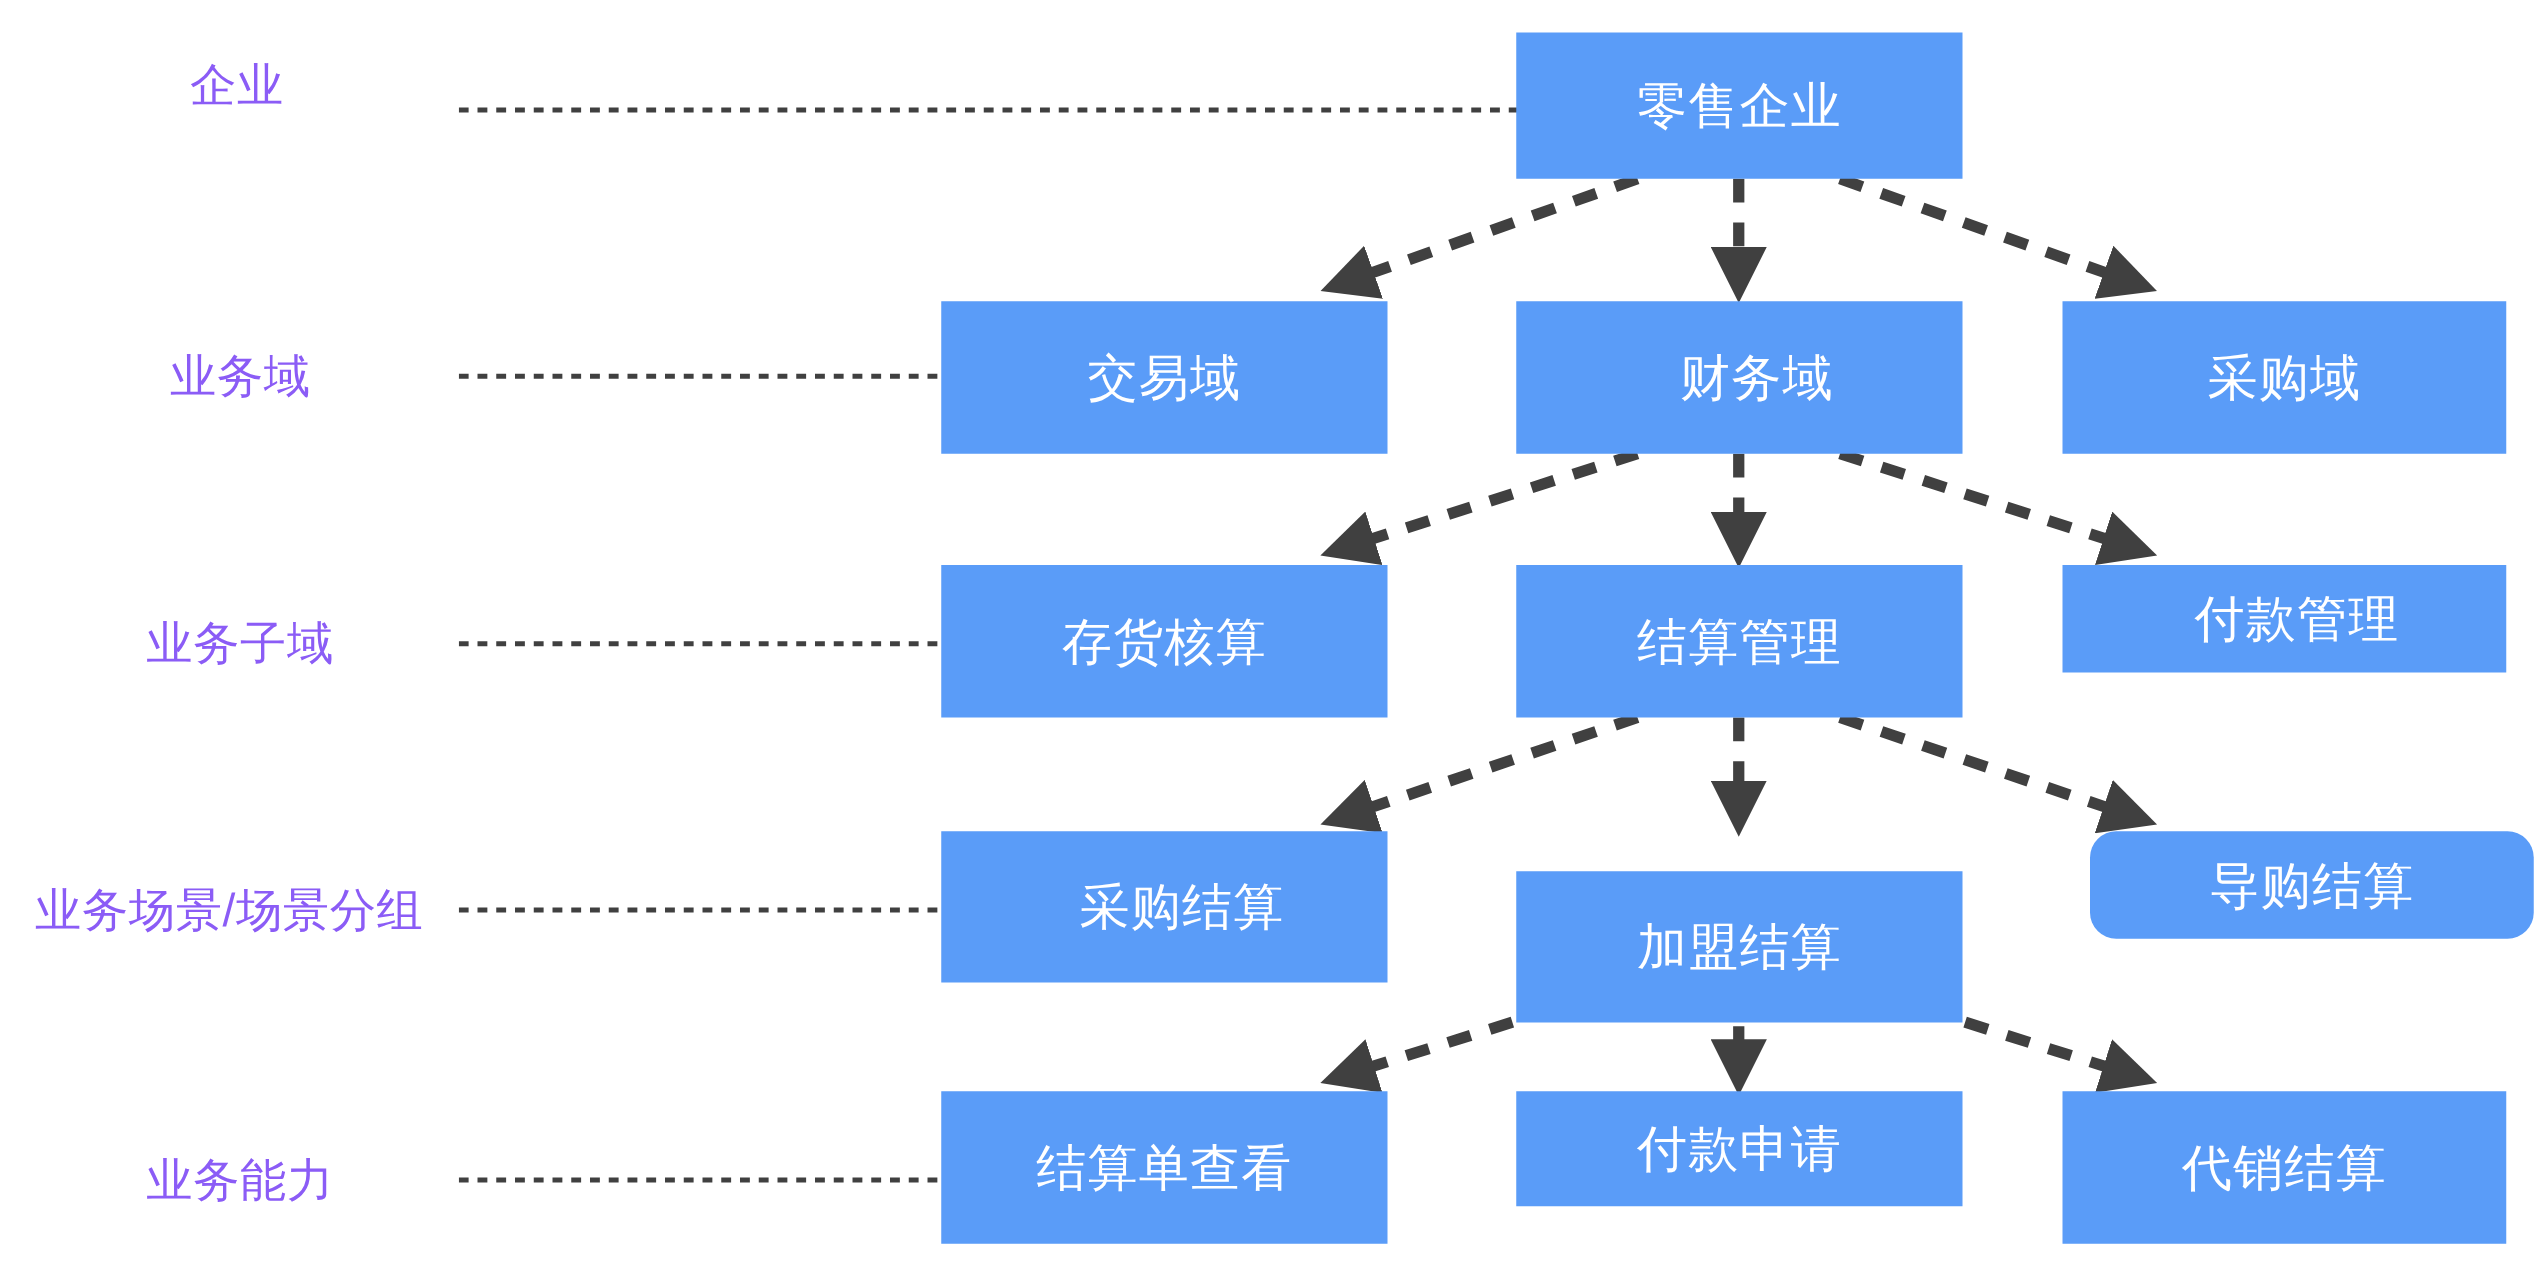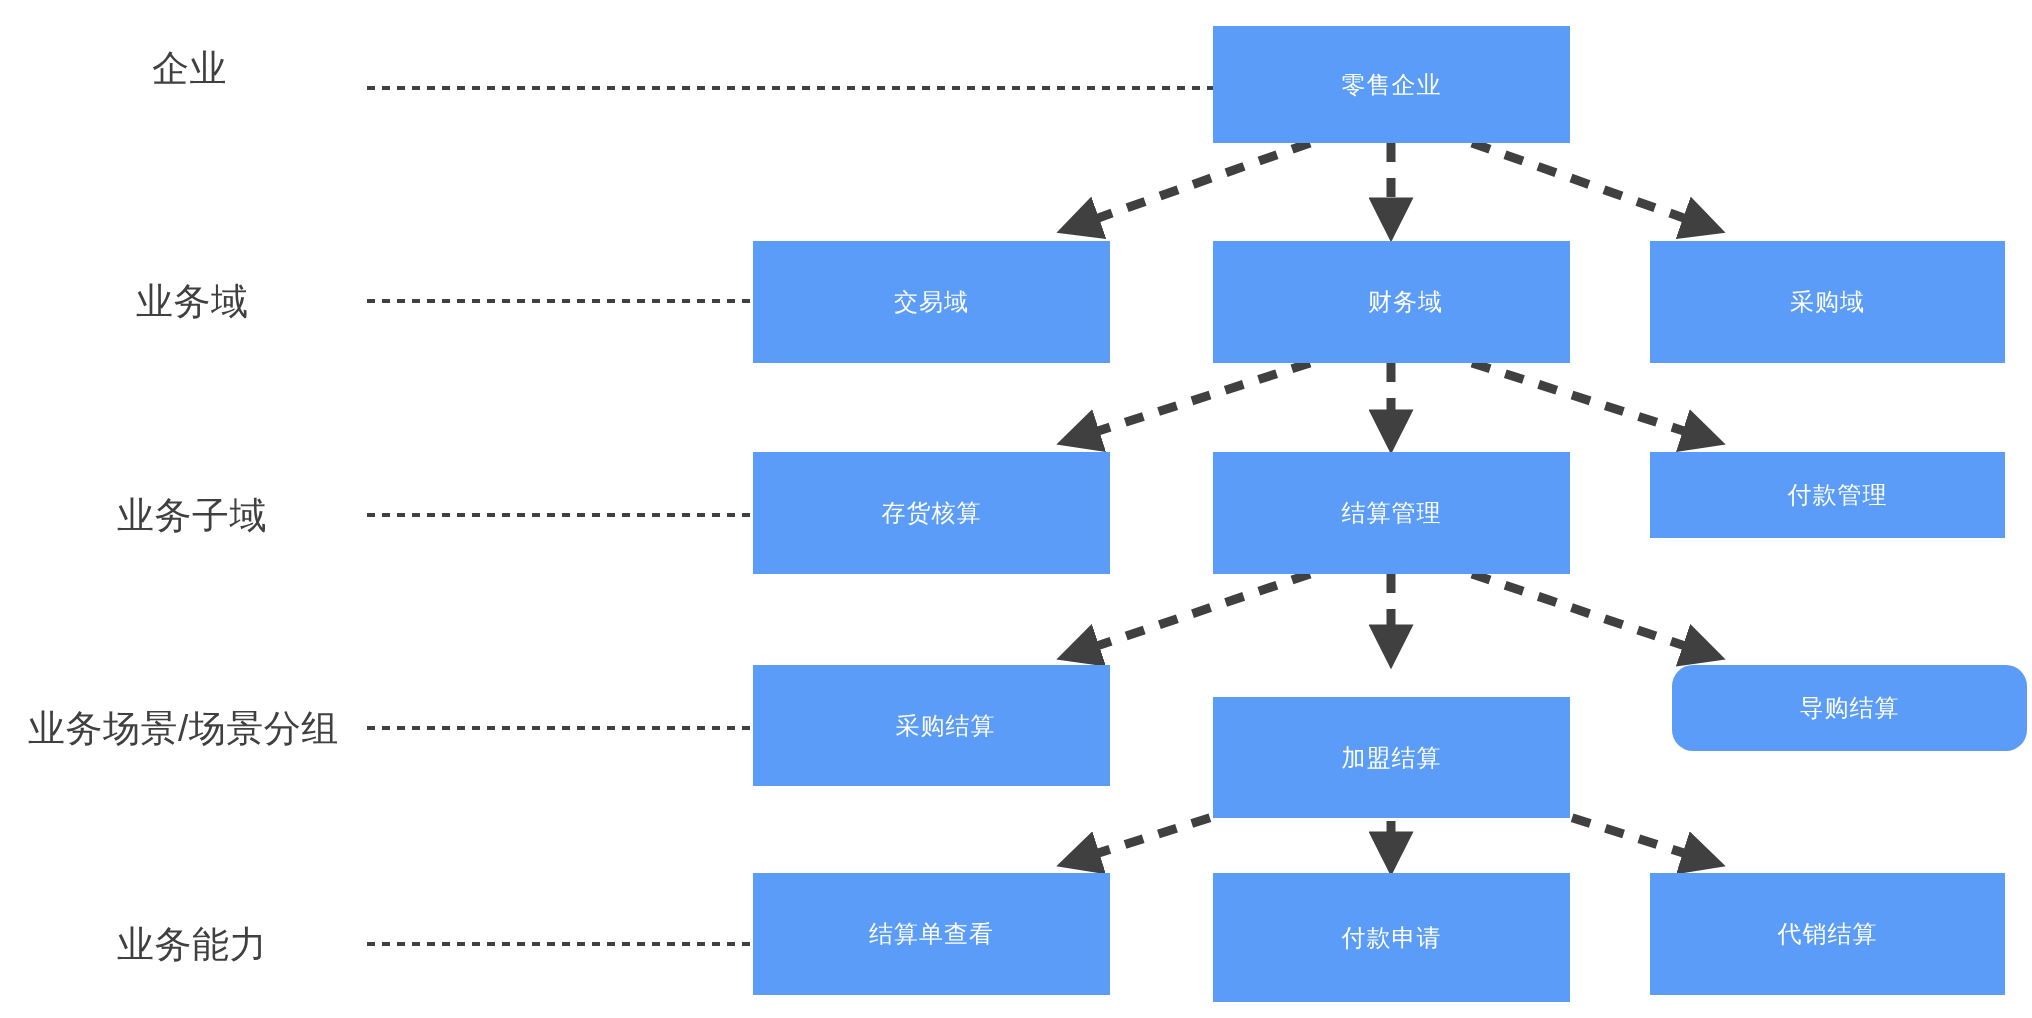--- a/index.html
+++ b/index.html
@@ -21,41 +21,41 @@
   #arrow-layer {
     position: absolute;
     left: 0;
     top: 0;
     width: 2032px;
     height: 1018px;
     pointer-events: none;
   }
   .row-label {
     position: absolute;
-    color: #404040;
+    color: #8b5cf6;
     font-size: 37px;
     line-height: 1;
     white-space: nowrap;
     letter-spacing: 0.5px;
   }
   .leader-line {
     position: absolute;
     height: 4px;
     background-image: linear-gradient(to right, #404040 0 8px, rgba(0,0,0,0) 8px 15px);
     background-size: 15px 4px;
     background-repeat: repeat-x;
   }
   .node-box {
     position: absolute;
     background: #5a9cf8;
     display: flex;
     align-items: center;
     justify-content: center;
     color: #ffffff;
-    font-size: 24px;
+    font-size: 40px;
     letter-spacing: 1px;
     box-sizing: border-box;
   }
 </style>
 </head>
 <body>
 
 <div id="canvas">
 
   <svg id="arrow-layer" viewBox="0 0 2032 1018" xmlns="http://www.w3.org/2000/svg">
@@ -102,16 +102,16 @@
 
   <div class="row-label" style="left:28px; top:728px; transform:translateY(-50%);">业务场景/场景分组</div>
   <div class="leader-line" style="left:367px; top:726px; width:388px;"></div>
   <div class="node-box" style="left:753px; top:665px; width:357px; height:121px;padding-left:28px;">采购结算</div>
   <div class="node-box" style="left:1213px; top:665px; width:357px; height:121px;margin-top:32px;">加盟结算</div>
   <div class="node-box" style="left:1672px; top:665px; width:355px; height:86px;border-radius:21px;">导购结算</div>
 
   <div class="row-label" style="left:117px; top:944px; transform:translateY(-50%);">业务能力</div>
   <div class="leader-line" style="left:367px; top:942px; width:388px;"></div>
   <div class="node-box" style="left:753px; top:873px; width:357px; height:122px;">结算单查看</div>
-  <div class="node-box" style="left:1213px; top:873px; width:357px; height:129px;">付款申请</div>
+  <div class="node-box" style="left:1213px; top:873px; width:357px; height:92px;">付款申请</div>
   <div class="node-box" style="left:1650px; top:873px; width:355px; height:122px;">代销结算</div>
 
 </div>
 
 </body></html>

